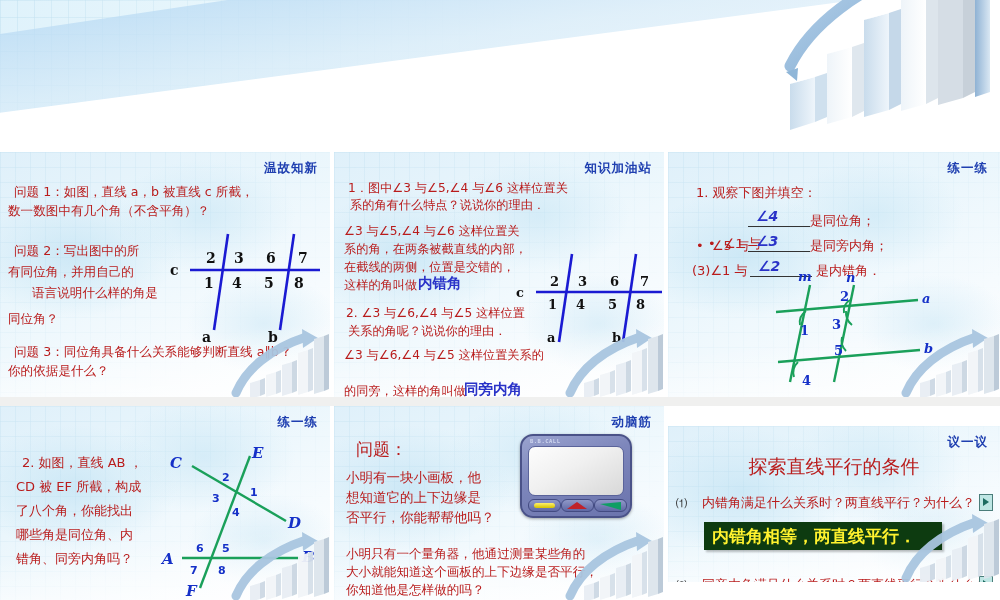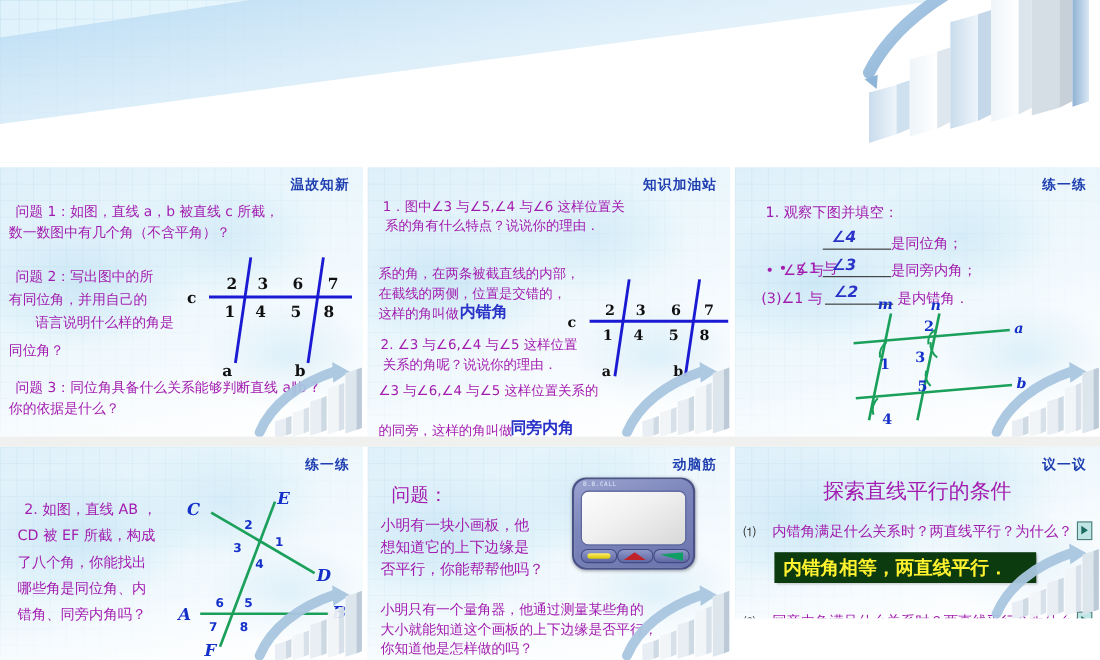--- a/index.html
+++ b/index.html
@@ -43,29 +43,29 @@
   .panel .pdiag{position:absolute;left:-30px;bottom:-52px;width:130%;height:90px;
     background:linear-gradient(180deg,rgba(255,255,255,.0),rgba(255,255,255,.95));
     transform:rotate(-6deg);transform-origin:0 100%;}
   .panel .content{position:absolute;left:0;top:0;right:0;bottom:0;}
 
   .ptitle{position:absolute;right:12px;top:8px;color:#1f3fb0;font-size:12.5px;font-weight:bold;
     letter-spacing:1px;font-family:"DejaVu Sans","Liberation Sans",sans-serif;text-align:center;}
 
   .deco-chart{position:absolute;width:120px;height:90px;right:-4px;bottom:-6px;opacity:.95;}
 
-  .txt{position:absolute;color:#a21caf;font-family:"DejaVu Sans","Liberation Sans",sans-serif;}
+  .txt{position:absolute;color:#b91c1c;font-family:"DejaVu Sans","Liberation Sans",sans-serif;}
 
   
   #p1{left:0;top:152px;width:330px;height:245px;}
   #p2{left:334px;top:152px;width:330px;height:245px;}
   #p3{left:668px;top:152px;width:332px;height:245px;}
   #p4{left:0;top:406px;width:330px;height:194px;}
   #p5{left:334px;top:406px;width:330px;height:194px;}
-  #p6{left:668px;top:406px;width:332px;height:156px;}
+  #p6{left:668px;top:426px;width:332px;height:156px;}
 
   .blue-kw{color:#2a33c8;font-weight:bold;}
 
   
   .pager{position:absolute;width:108px;height:80px;border-radius:13px;
     background:linear-gradient(160deg,#9aa3cf 0%,#7d86bb 40%,#6b74ad 100%);
     border:2px solid #4a5288;box-shadow:0 1px 3px rgba(0,0,0,.35);}
   .pager-brand{position:absolute;left:8px;top:2px;font-size:5.5px;color:#cfd6ef;letter-spacing:.5px;
     font-family:"DejaVu Sans Mono","Liberation Mono",monospace;font-weight:bold;}
   .pager-screen{position:absolute;left:6px;top:10px;right:6px;height:48px;border-radius:7px;
@@ -204,20 +204,21 @@
   <div class="panel" id="p2">
     <div class="pbg"></div>
     <div class="pgrid"></div>
     <div class="pdiag"></div>
     <div class="content">
       <div class="ptitle">知识加油站</div>
 
       <div class="txt" style="left:14px;top:28px;width:300px;font-size:12.2px;line-height:17px;">1．图中∠3 与∠5,∠4 与∠6 这样位置关</div>
       <div class="txt" style="left:16px;top:45px;width:300px;font-size:12.2px;line-height:17px;">系的角有什么特点？说说你的理由．</div>
 
+      <div class="txt" style="left:10px;top:70px;width:205px;font-size:12.2px;line-height:18px;">∠3 与∠5,∠4 与∠6 这样位置关</div>
       <div class="txt" style="left:10px;top:88px;width:205px;font-size:12.2px;line-height:18px;">系的角，在两条被截直线的内部，</div>
       <div class="txt" style="left:10px;top:106px;width:205px;font-size:12.2px;line-height:18px;">在截线的两侧，位置是交错的，</div>
       <div class="txt" style="left:10px;top:124px;font-size:12.2px;line-height:18px;">这样的角叫做</div>
       <div class="txt blue-kw" style="left:84px;top:122px;font-size:14.5px;">内错角</div>
 
       <div class="txt" style="left:12px;top:152px;width:215px;font-size:12.2px;line-height:18px;">2. ∠3 与∠6,∠4 与∠5 这样位置</div>
       <div class="txt" style="left:14px;top:170px;width:215px;font-size:12.2px;line-height:18px;">关系的角呢？说说你的理由．</div>
 
       <div class="txt" style="left:10px;top:194px;width:230px;font-size:12.2px;line-height:18px;">∠3 与∠6,∠4 与∠5 这样位置关系的</div>
       <div class="txt" style="left:10px;top:230px;font-size:12.2px;line-height:18px;">的同旁，这样的角叫做</div>

